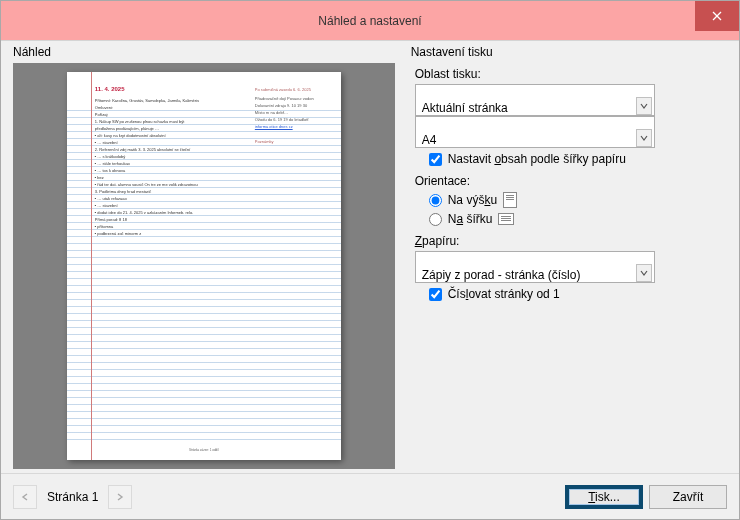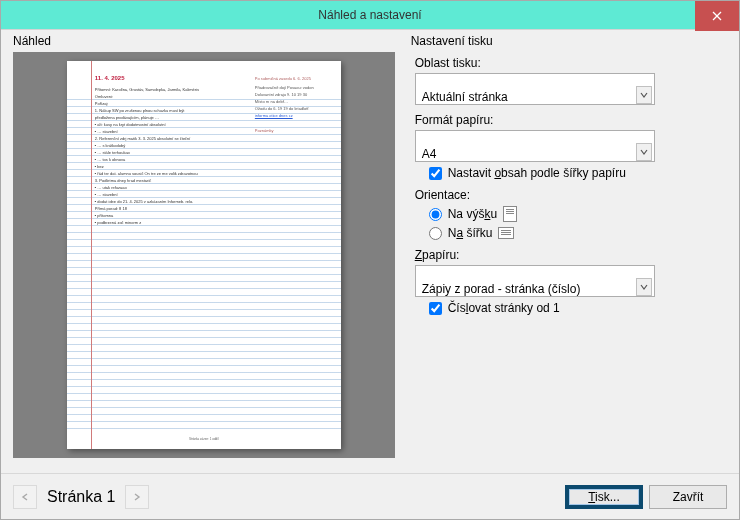--- a/index.html
+++ b/index.html
@@ -12,22 +12,22 @@
   }
   .window {
     width: 740px;
     height: 520px;
     background: #fff;
     border: 1px solid #a9a9a9;
     display: flex;
     flex-direction: column;
   }
   .titlebar {
-    height: 29px;
-    background: #5eead4;
+    height: 40px;
+    background: #fca5a5;
     display: flex;
     align-items: center;
     justify-content: center;
     position: relative;
     border-bottom: 1px solid #d4d4d4;
   }
   .titlebar .title {
     font-size: 12px;
     color: #333;
   }
@@ -198,21 +198,21 @@
   }
   .nav-btn {
     width: 24px; height: 24px;
     border: 1px solid #c0c0c0;
     background: #f5f5f5;
     display:flex; align-items:center; justify-content:center;
     cursor: pointer;
   }
   .nav-btn.disabled { opacity:0.45; cursor:default;}
   .nav-btn svg { width:8px; height:8px; }
-  .page-lbl { margin: 16px 4px; font-size:16px; }
+  .page-lbl { margin: 16px 4px; font-size:12px; }
   .spacer { flex:1; }
   .btn {
     min-width: 78px;
     height: 24px;
     border: 1px solid #adadad;
     background: #e9e9e9;
     font-size: 12px;
     padding: 0 12px;
     cursor:pointer;
     display:flex;
@@ -290,21 +290,20 @@
       <span class="label">Oblast tisku:</span>
       <div class="select">
         <span>Aktuální stránka</span>
         <span class="arrow">
             <svg viewBox="0 0 8 8">
               <polyline points="1,2 4,6 7,2" fill="none" stroke="#555" stroke-width="1.2"></polyline>
             </svg>
           </span>
       </div>
 
-      <span class="label">Formát papíru:</span>
       <div class="select">
         <span>A4</span>
         <span class="arrow">
             <svg viewBox="0 0 8 8">
               <polyline points="1,2 4,6 7,2" fill="none" stroke="#555" stroke-width="1.2"></polyline>
             </svg>
           </span>
       </div>
 
       <label class="check-row">

